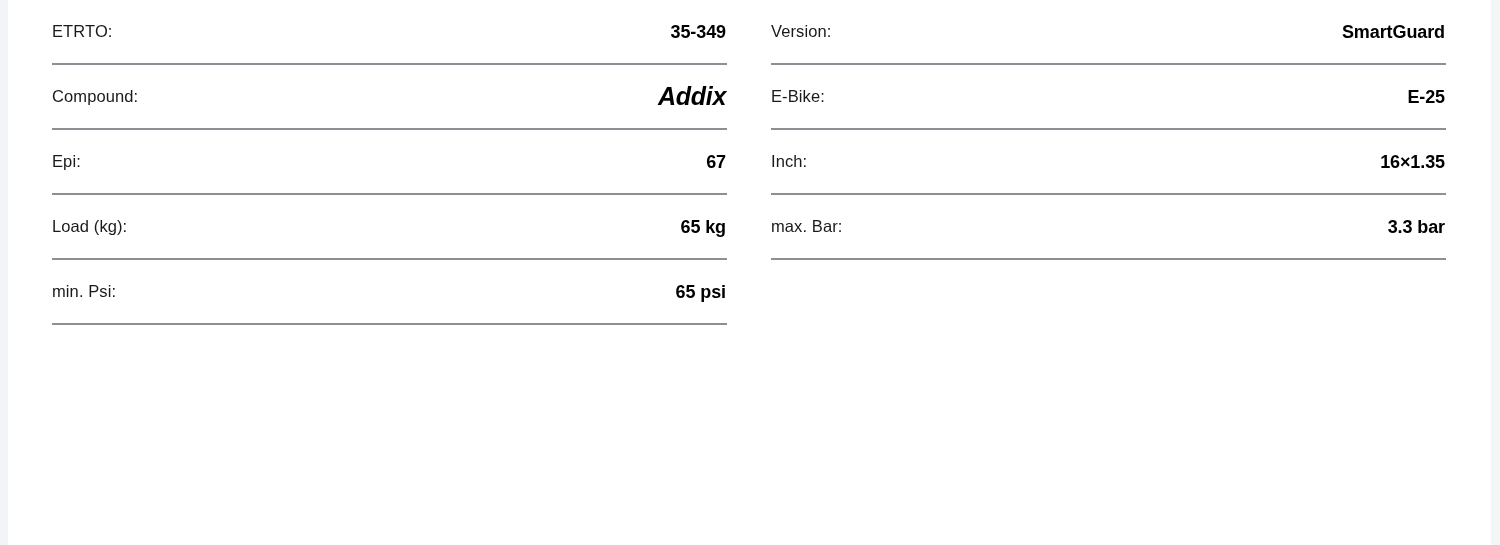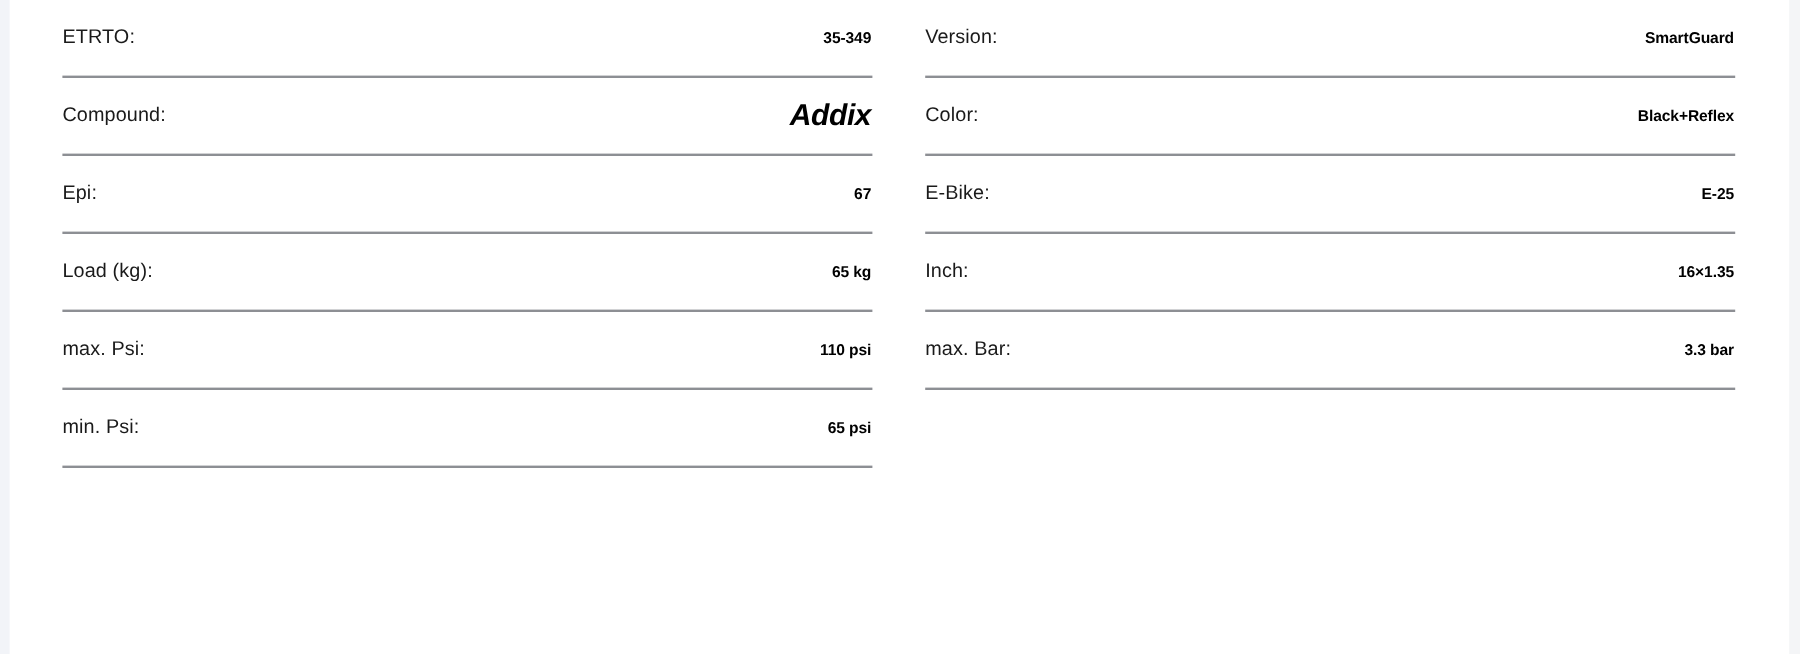--- a/index.html
+++ b/index.html
@@ -63,21 +63,21 @@
   }
   .spec-label {
     font-size: 16.5px;
     font-weight: 400;
     color: #1a1a1a;
     letter-spacing: 0.1px;
     line-height: 1;
     white-space: nowrap;
   }
   .spec-value {
-    font-size: 13px;
+    font-size: 18px;
     font-weight: 700;
     color: #000000;
     letter-spacing: -0.1px;
     line-height: 1;
     text-align: right;
     white-space: nowrap;
   }
   .spec-value.brandmark {
     font-style: italic;
     font-size: 25px;
@@ -104,36 +104,28 @@
         </div>
         <div class="spec-row">
           <span class="spec-label">Epi:</span>
           <span class="spec-value">67</span>
         </div>
         <div class="spec-row">
           <span class="spec-label">Load (kg):</span>
           <span class="spec-value">65 kg</span>
         </div>
         <div class="spec-row">
-          <span class="spec-label">max. Psi:</span>
-          <span class="spec-value">110 psi</span>
-        </div>
-        <div class="spec-row">
           <span class="spec-label">min. Psi:</span>
           <span class="spec-value">65 psi</span>
         </div>
       </div>
     <div class="spec-column">
         <div class="spec-row">
           <span class="spec-label">Version:</span>
           <span class="spec-value">SmartGuard</span>
-        </div>
-        <div class="spec-row">
-          <span class="spec-label">Color:</span>
-          <span class="spec-value">Black+Reflex</span>
         </div>
         <div class="spec-row">
           <span class="spec-label">E-Bike:</span>
           <span class="spec-value">E-25</span>
         </div>
         <div class="spec-row">
           <span class="spec-label">Inch:</span>
           <span class="spec-value">16×1.35</span>
         </div>
         <div class="spec-row">

